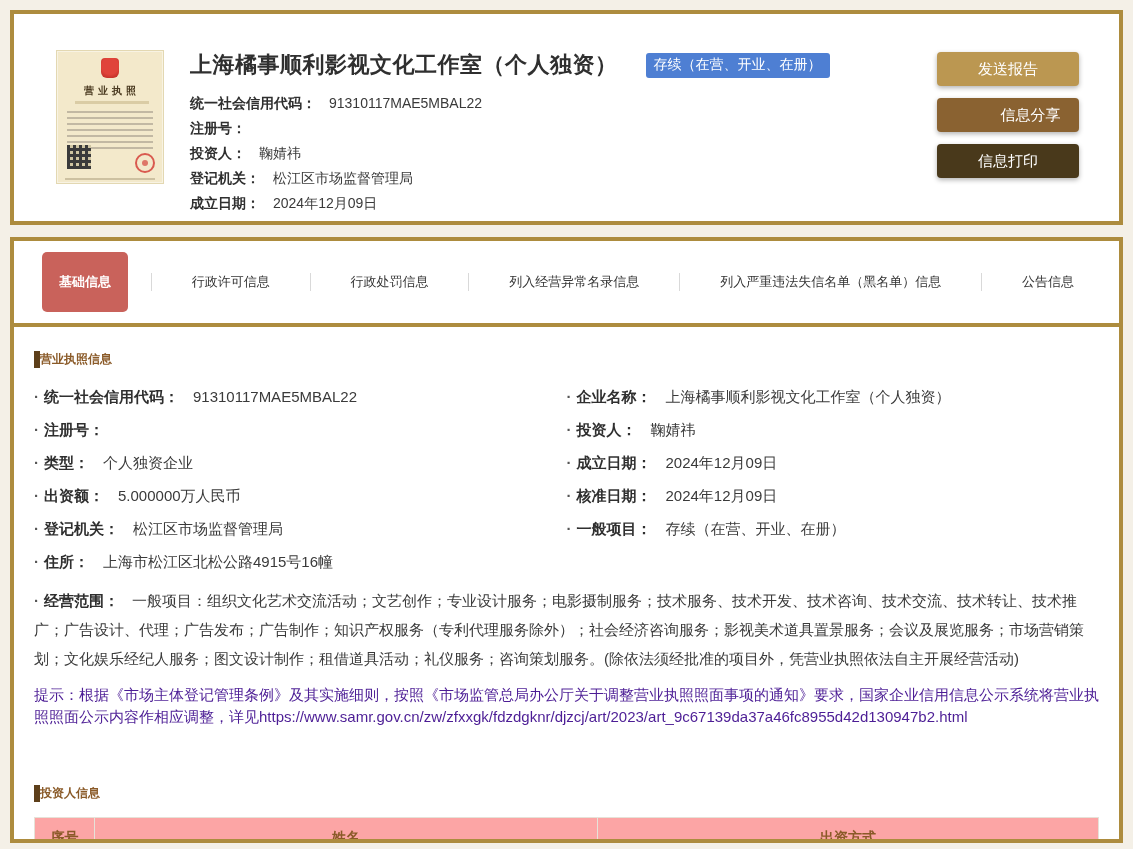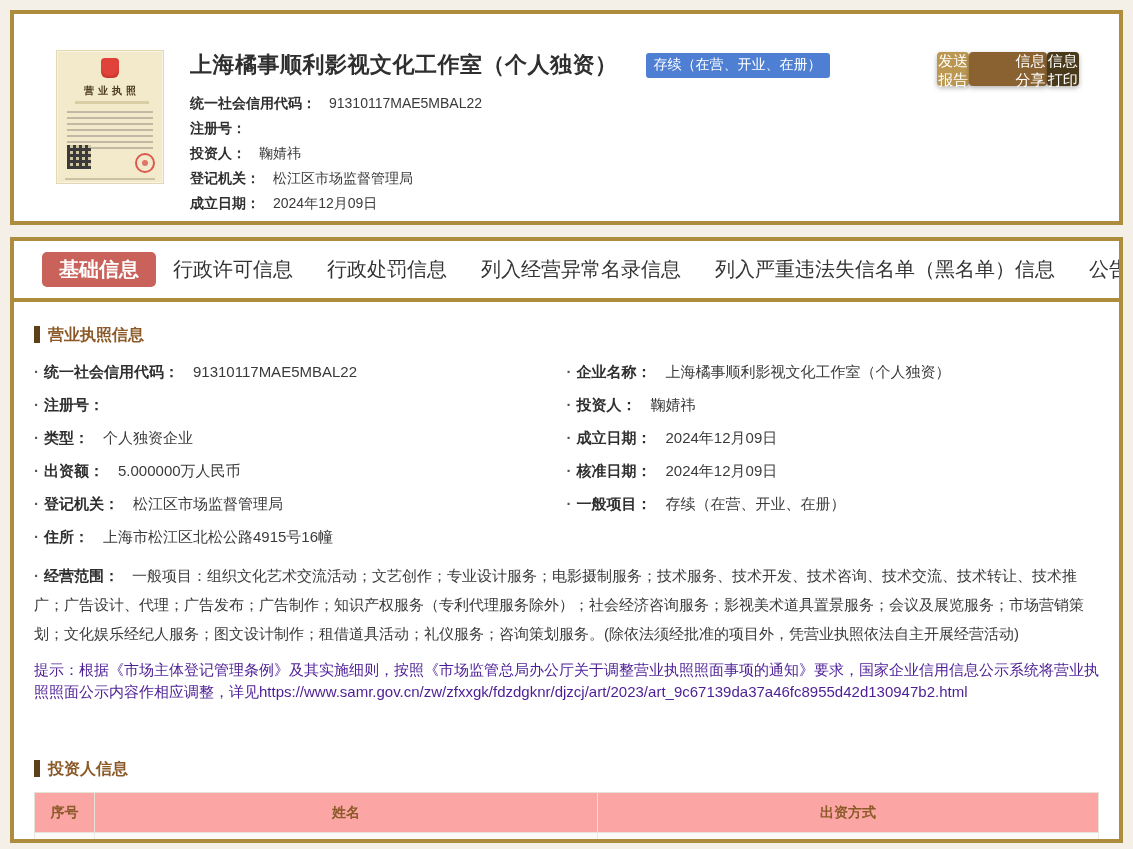--- a/index.html
+++ b/index.html
@@ -33,34 +33,34 @@
   
   .header-info { flex:1; margin-left:26px; min-width:0; }
   .title-row { display:flex; align-items:center; }
   .company-title { font-size:22px; font-weight:bold; color:#2f2f2f; letter-spacing:.5px; }
   .status-badge { margin-left:28px; background:#4e7fd3; color:#fff; font-size:14px; padding:3px 8px 4px; border-radius:3px; white-space:nowrap; }
   .hfields { margin-top:11px; }
   .hfield { display:flex; font-size:14px; line-height:25px; }
   .hfield .lab { font-weight:bold; color:#2f2f2f; }
   .hfield .val { margin-left:13px; color:#3a3a3a; }
   
-  .header-btns { width:142px; flex:none; margin-right:14px; display:flex; flex-direction:row; padding-top:2px; }
+  .header-btns { width:142px; flex:none; margin-right:14px; display:flex; flex-direction:column; gap:12px; padding-top:2px; }
   .hbtn { height:34px; border:none; border-radius:4px; color:#fff; font-size:15px; font-family:inherit; cursor:pointer; box-shadow:0 2px 5px rgba(0,0,0,.3); }
   .hbtn-1 { background:#bb9751; }
   .hbtn-2 { background:#8a6231;padding-left:45px; }
   .hbtn-3 { background:#49391b; }
   
   .main-card { margin:12px 10px 0 10px; height:606px; overflow:hidden; }
   .tabbar { display:flex; align-items:center; justify-content:space-between; padding:11px 28px; border-bottom:4px solid #ad8c3e; background:#fff; }
-  .tab { font-size:20px; color:#333; padding:4px 17px; border-radius:5px; cursor:pointer; white-space:nowrap; }
+  .tab { font-size:13px; color:#333; padding:21px 17px; border-radius:5px; cursor:pointer; white-space:nowrap; }
   .tab.active { background:#c9625b; color:#fff; font-weight:bold; }
   .tab-sep { width:1px; height:18px; background:#d9d9d9; }
   .content { padding:0 20px; background:#fff; }
   
-  .sec-title { margin-top:24px; font-size:16px; font-weight:bold; color:#8a5a28; border-left:6px solid #5d3f1a; padding-left:8px; line-height:17px; }
+  .sec-title { margin-top:24px; font-size:12px; font-weight:bold; color:#8a5a28; border-left:6px solid #5d3f1a; line-height:17px; }
   
   .fgrid { margin-top:19px; display:grid; grid-template-columns:1fr 1fr; row-gap:13px; }
   .field { font-size:15px; line-height:20px; display:flex; align-items:baseline; }
   .field .bullet { color:#555; margin-right:5px; font-weight:bold; }
   .field .lab { font-weight:bold; color:#2f2f2f; white-space:nowrap; }
   .field .val { margin-left:14px; color:#3a3a3a; }
   .span2 { grid-column:1 / -1; }
   .scope-par { margin-top:14px; font-size:15px; line-height:29px; color:#3a3a3a; }
   .scope-par .bullet { font-weight:bold; margin-right:5px; color:#555; }
   .scope-par .lab { font-weight:bold; color:#2f2f2f; margin-right:13px; }

